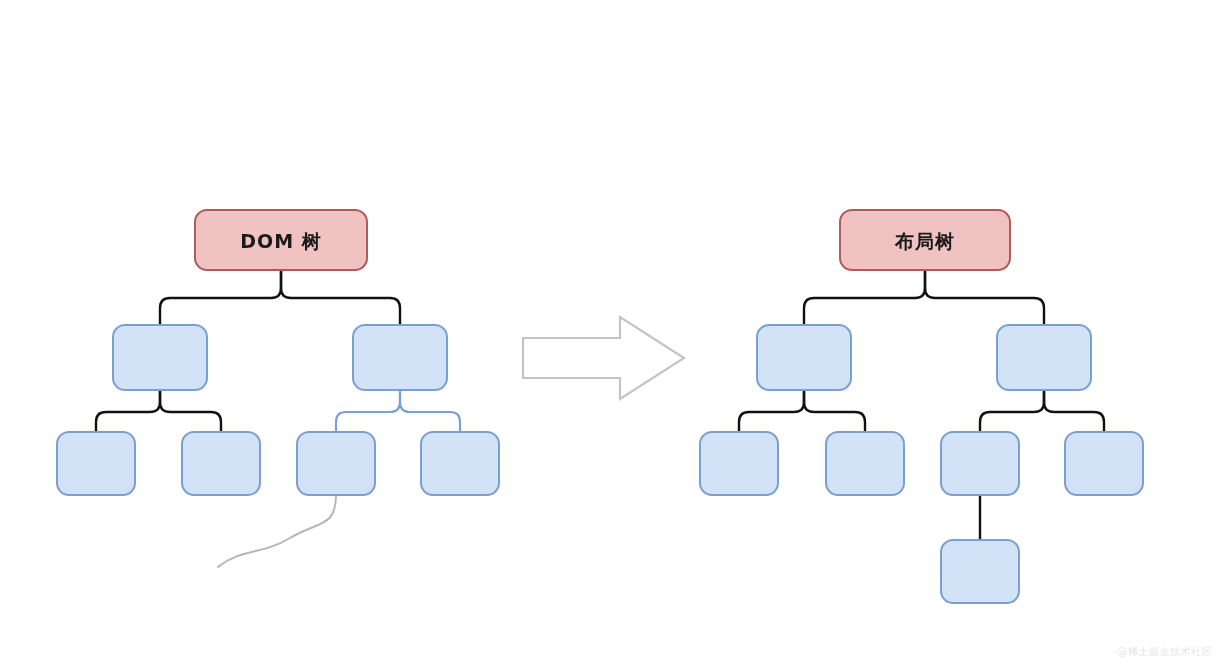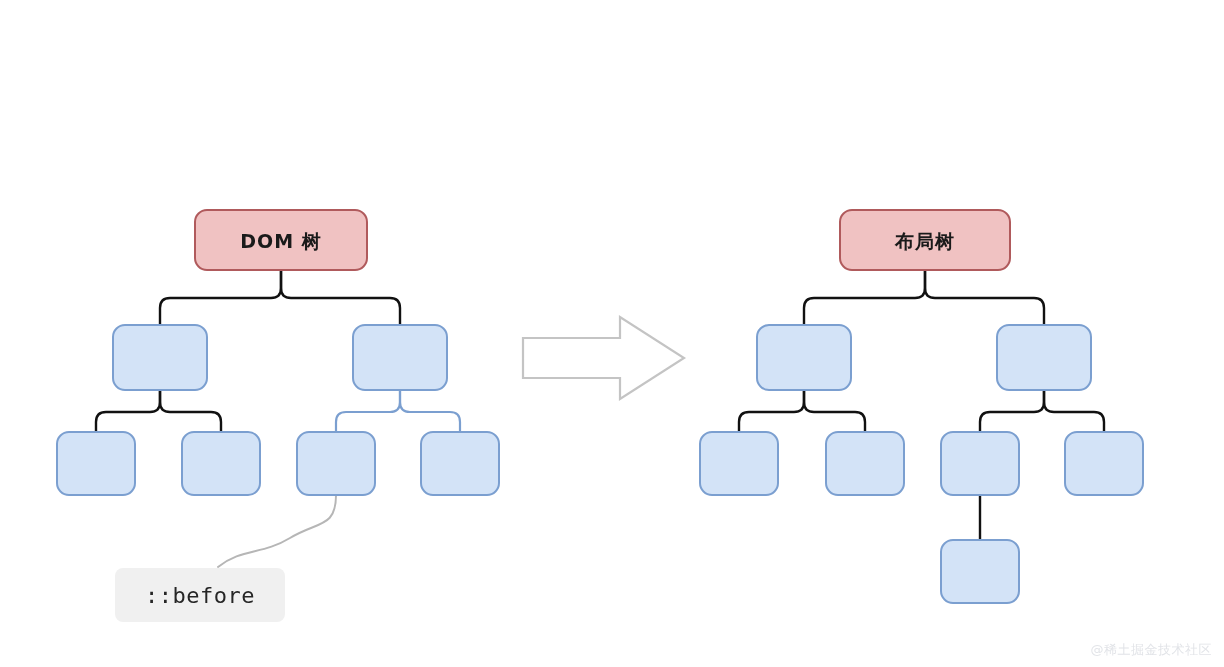--- a/index.html
+++ b/index.html
@@ -114,21 +114,21 @@
     color: #262626;
     letter-spacing: 0.5px;
   }
 
   
   .watermark {
     position: absolute;
     right: 12px;
     bottom: 8px;
     font-family: "DejaVu Sans", "Liberation Sans", sans-serif;
-    font-size: 13px;
+    font-size: 10px;
     color: #e2e4e8;
     letter-spacing: 0.5px;
     white-space: nowrap;
     user-select: none;
   }
 </style>
 </head>
 <body>
 
 <div id="canvas">
@@ -191,19 +191,16 @@
       <rect class="node-box-rect" x="700" y="432" width="78" height="63" rx="12" ry="12"></rect>
       <rect class="node-box-rect" x="826" y="432" width="78" height="63" rx="12" ry="12"></rect>
       <rect class="node-box-rect" x="941" y="432" width="78" height="63" rx="12" ry="12"></rect>
       <rect class="node-box-rect" x="1065" y="432" width="78" height="63" rx="12" ry="12"></rect>
 
       <rect class="node-box-rect" x="941" y="540" width="78" height="63" rx="12" ry="12"></rect>
     </g>
 
   </svg>
 
-  <div class="before-chip">
-    <span class="before-chip-text">::before</span>
-  </div>
 
   <div class="watermark">@稀土掘金技术社区</div>
 
 </div>
 
 </body></html>

